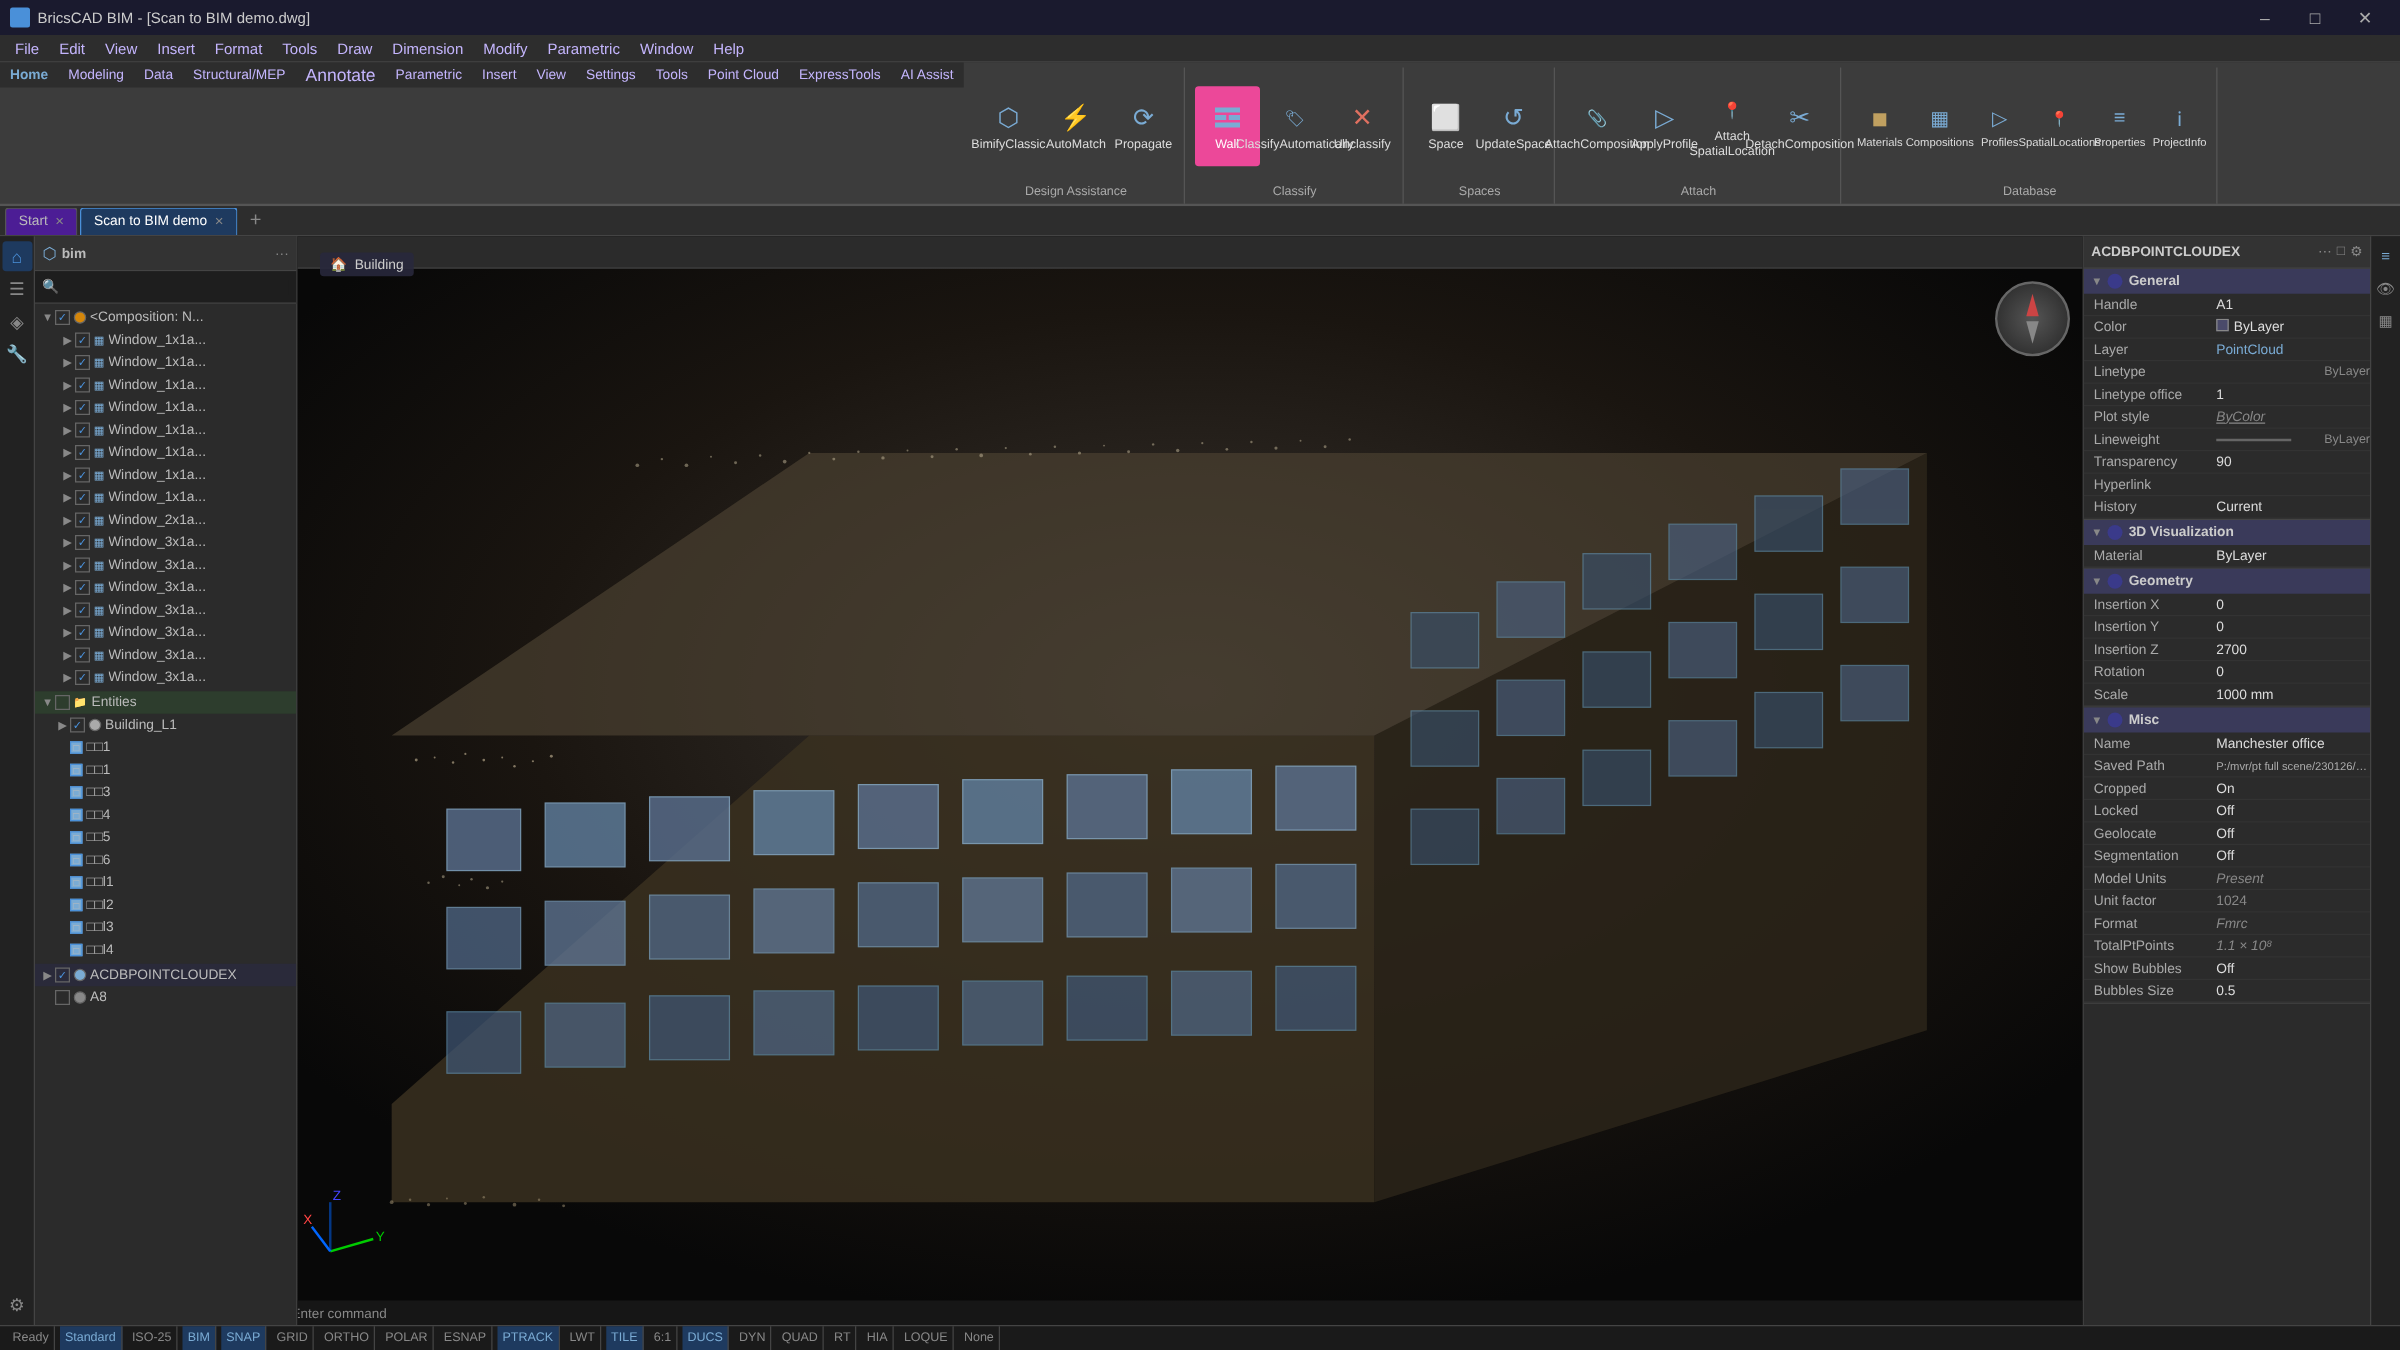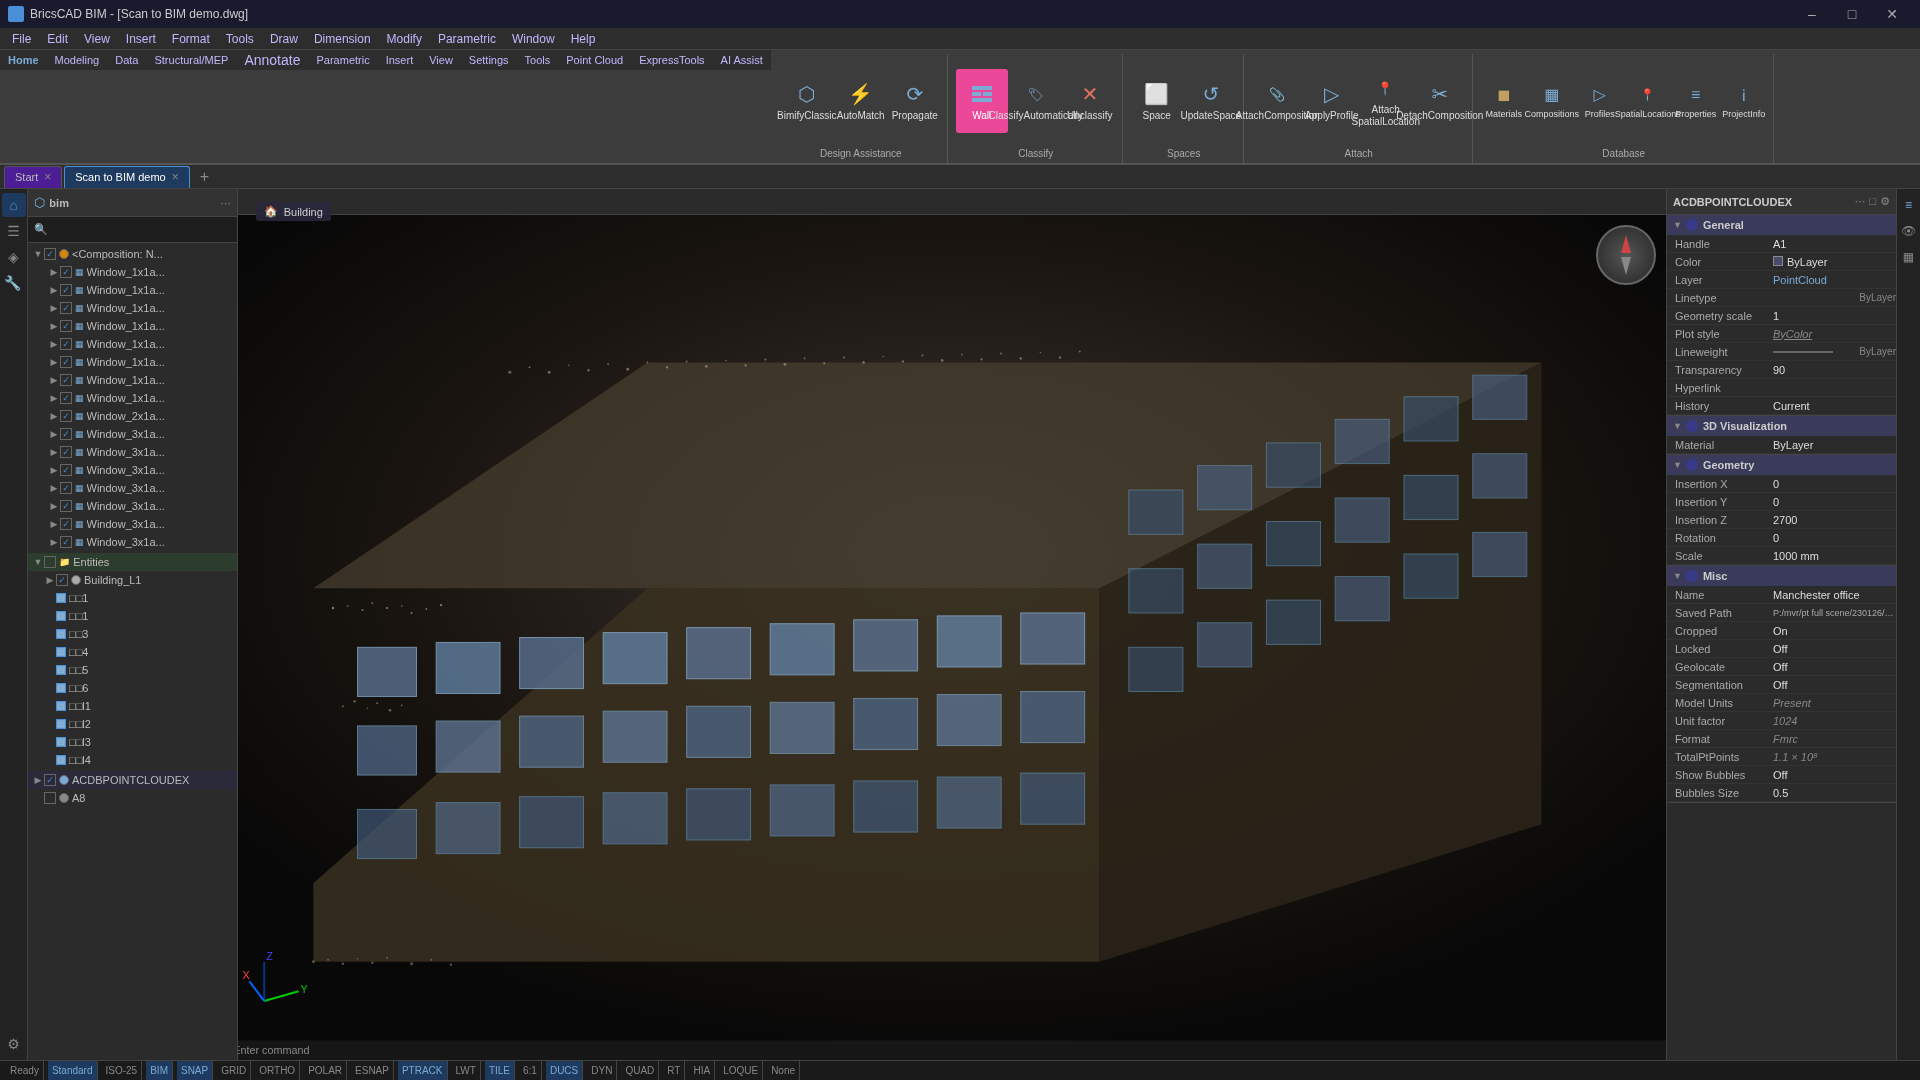--- a/index.html
+++ b/index.html
@@ -680,21 +680,21 @@
           <span class="prop-value blue">PointCloud</span>
         </div>
         <div class="prop-row">
           <span class="prop-name">Linetype</span>
           <span class="prop-value" style="display:flex;align-items:center;justify-content:space-between;">
             <span></span>
             <span style="color:#888;font-size:10px;">ByLayer</span>
           </span>
         </div>
         <div class="prop-row">
-          <span class="prop-name">Geometry scale</span>
+          <span class="prop-name">Linetype office</span>
           <span class="prop-value">1</span>
         </div>
         <div class="prop-row">
           <span class="prop-name">Plot style</span>
           <span class="prop-value" style="color:#888;font-style:italic;text-decoration:underline;">ByColor</span>
         </div>
         <div class="prop-row">
           <span class="prop-name">Lineweight</span>
           <span class="prop-value" style="display:flex;align-items:center;justify-content:space-between;">
             <span style="width:60px;height:2px;background:#666;display:inline-block;"></span>
@@ -784,21 +784,21 @@
         <div class="prop-row">
           <span class="prop-name">Segmentation</span>
           <span class="prop-value">Off</span>
         </div>
         <div class="prop-row">
           <span class="prop-name">Model Units</span>
           <span class="prop-value" style="color:#888;font-style:italic;">Present</span>
         </div>
         <div class="prop-row">
           <span class="prop-name">Unit factor</span>
-          <span class="prop-value" style="color:#888;font-style:italic;">1024</span>
+          <span class="prop-value" style="color:#888;">1024</span>
         </div>
         <div class="prop-row">
           <span class="prop-name">Format</span>
           <span class="prop-value" style="color:#888;font-style:italic;">Fmrc</span>
         </div>
         <div class="prop-row">
           <span class="prop-name">TotalPtPoints</span>
           <span class="prop-value" style="color:#888;font-style:italic;">1.1 × 10⁸</span>
         </div>
         <div class="prop-row">

